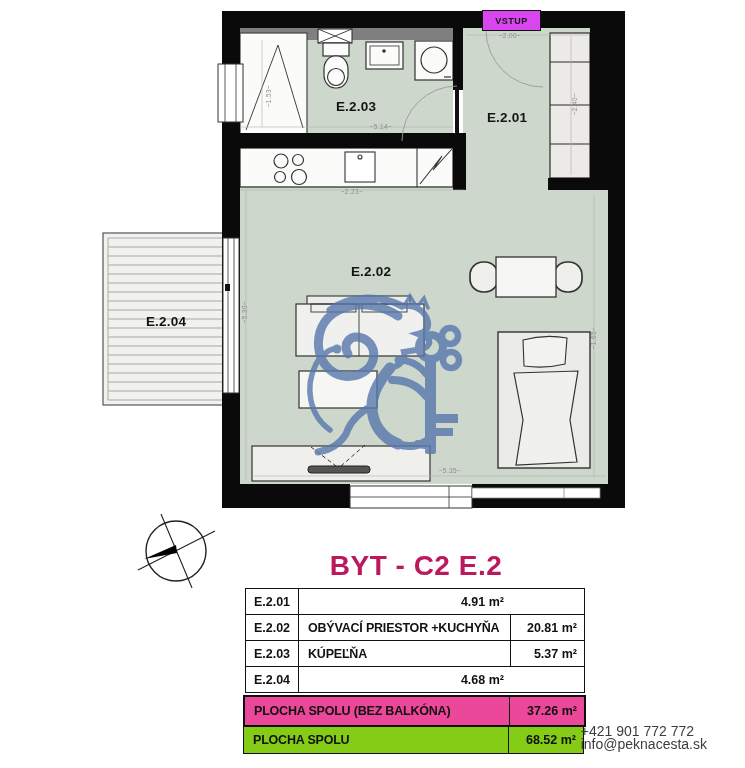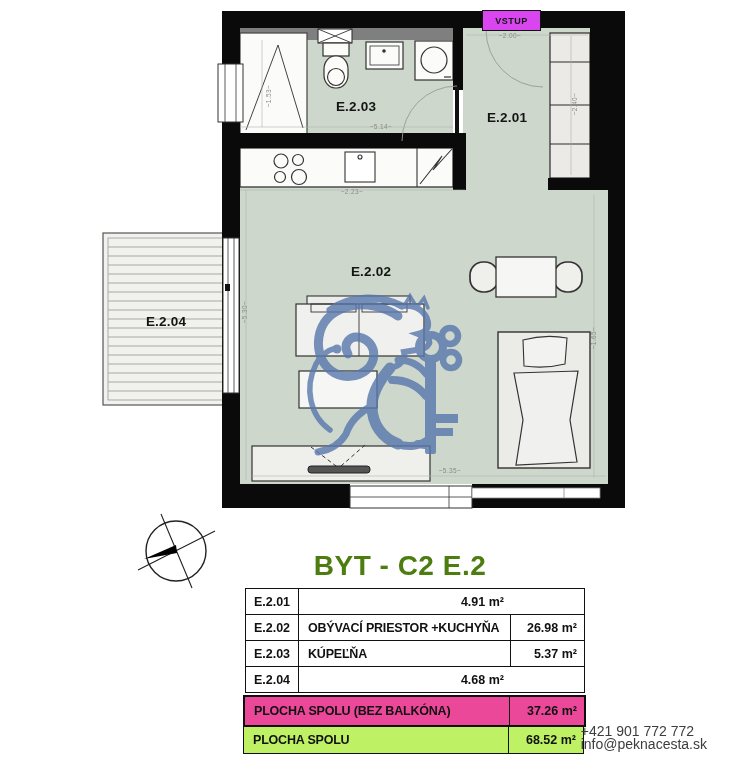--- a/index.html
+++ b/index.html
@@ -7,30 +7,30 @@
          font-family:"Liberation Sans", sans-serif;}
   .plan-svg{position:absolute;left:0;top:0;}
   .lbl{position:absolute;transform:translate(-50%,-50%);font-weight:bold;font-size:13.5px;
        color:#141414;letter-spacing:.2px;white-space:nowrap;}
   .dim{position:absolute;transform:translate(-50%,-50%);font-size:6.5px;color:#8b8b8b;
        letter-spacing:.4px;white-space:nowrap;}
   .dim.v{transform:translate(-50%,-50%) rotate(-90deg);}
   .vstup{position:absolute;left:482px;top:10px;width:57px;height:19px;background:#d946ef;
          border:1.5px solid #111;display:flex;align-items:center;justify-content:center;
          font-size:9px;font-weight:bold;color:#111;letter-spacing:.5px;}
-  .plan-title{position:absolute;left:400px;top:566px;transform:translate(-50%,-50%);
-         font-size:28px;font-weight:bold;color:#4d7c0f;letter-spacing:.5px;white-space:nowrap;}
+  .plan-title{position:absolute;left:416px;top:566px;transform:translate(-50%,-50%);
+         font-size:28px;font-weight:bold;color:#be185d;letter-spacing:.5px;white-space:nowrap;}
   .area-table{position:absolute;left:245px;top:588px;width:338px;border:1.6px solid #111;background:#fff;}
   .t-row{display:grid;grid-template-columns:53px 212px 1fr;height:25px;border-bottom:1.2px solid #111;}
   .t-row:last-child{border-bottom:none;}
   .cell{display:flex;align-items:center;font-weight:bold;font-size:12.5px;color:#111;overflow:hidden;}
   .cell.code{justify-content:center;border-right:1.2px solid #111;}
   .cell.name{padding-left:9px;border-right:1.2px solid #111;letter-spacing:-0.2px;white-space:nowrap;}
   .cell.area{justify-content:flex-end;padding-right:7px;white-space:nowrap;}
-  .sum-row{position:absolute;left:243px;width:339px;display:grid;grid-template-columns:1fr 74px;background:#bef264;}
+  .sum-row{position:absolute;left:243px;width:339px;display:grid;grid-template-columns:1fr 74px;background:#84cc16;}
   .sum-row .cell.name{border-right:1.2px solid #111;}
   .sum-row.green{top:695px;height:28px;background:#ec4899;border:2.4px solid #0d0d0d;}
   .sum-row.plain{top:726px;height:26px;border:1.6px solid #111;}
   .contact{position:absolute;top:725px;right:38px;text-align:left;font-size:14px;
            color:#3d3d3d;line-height:13px;}
   .contact span{display:block;}
 </style>
 </head>
 <body>
 
@@ -218,21 +218,21 @@
   <div class="plan-title">BYT - C2 E.2</div>
 
   <div class="area-table">
     <div class="t-row">
       <div class="cell code">E.2.01</div>
       <div class="cell area">4.91 m²</div>
     </div>
     <div class="t-row">
       <div class="cell code">E.2.02</div>
       <div class="cell name">OBÝVACÍ PRIESTOR +KUCHYŇA</div>
-      <div class="cell area">26.98 m²</div>
+      <div class="cell area">20.81 m²</div>
     </div>
     <div class="t-row">
       <div class="cell code">E.2.03</div>
       <div class="cell name">KÚPEĽŇA</div>
       <div class="cell area">5.37 m²</div>
     </div>
     <div class="t-row">
       <div class="cell code">E.2.04</div>
       <div class="cell area">4.68 m²</div>
     </div>

